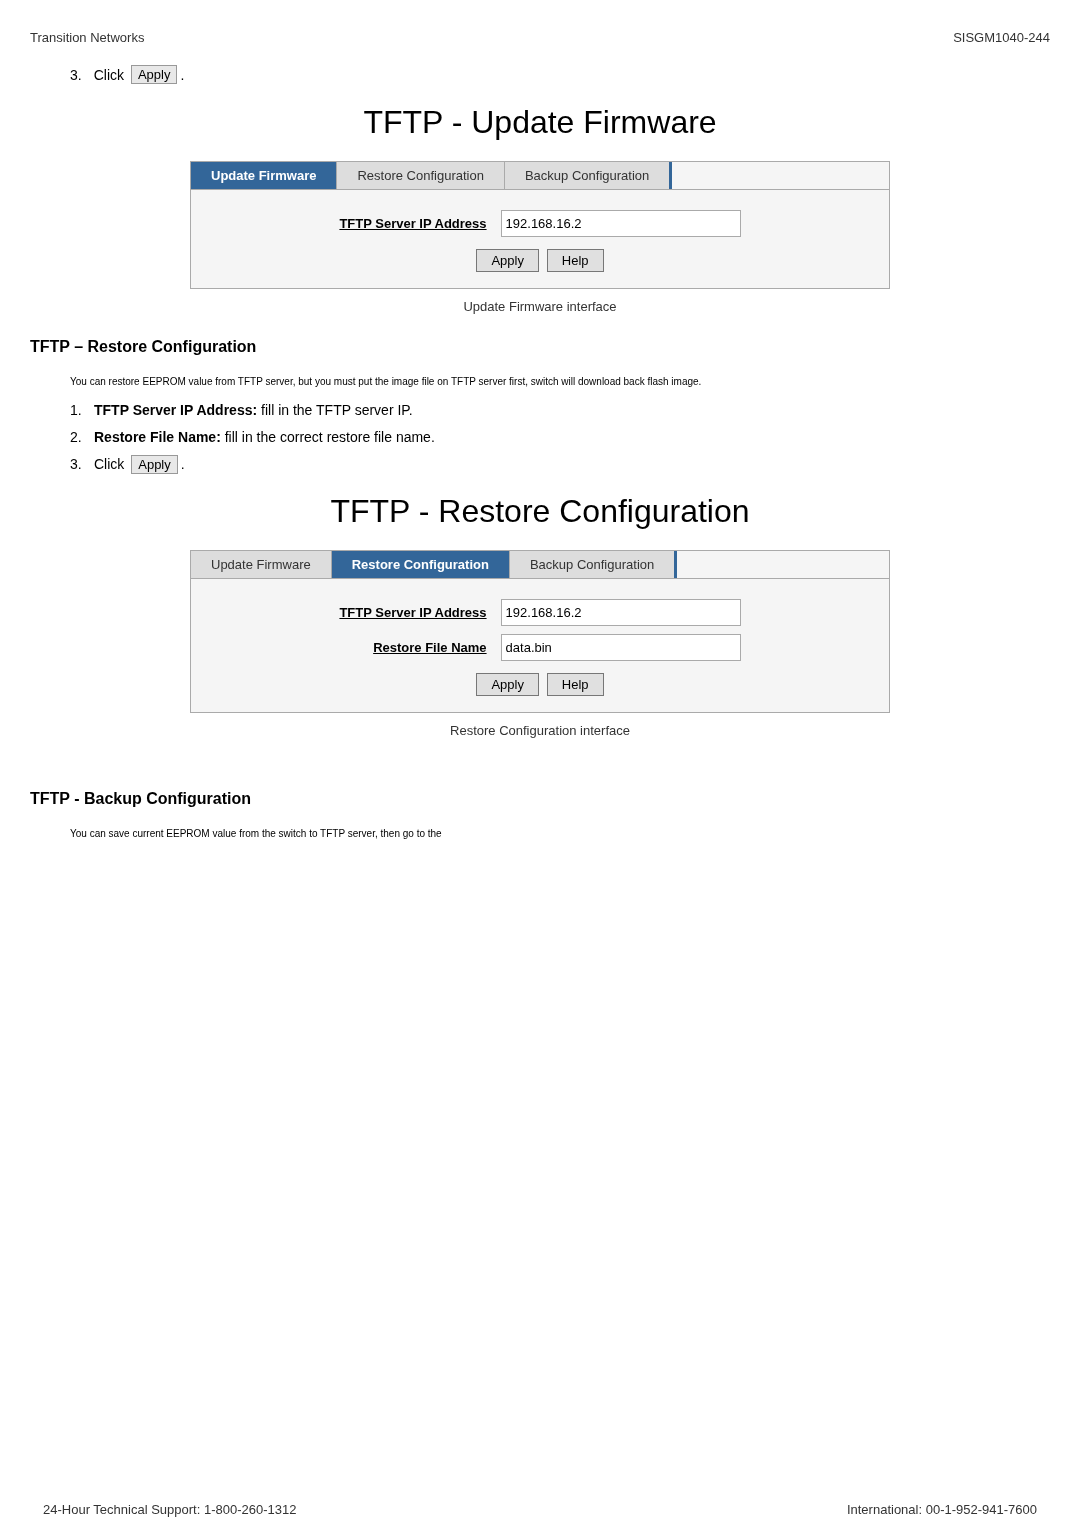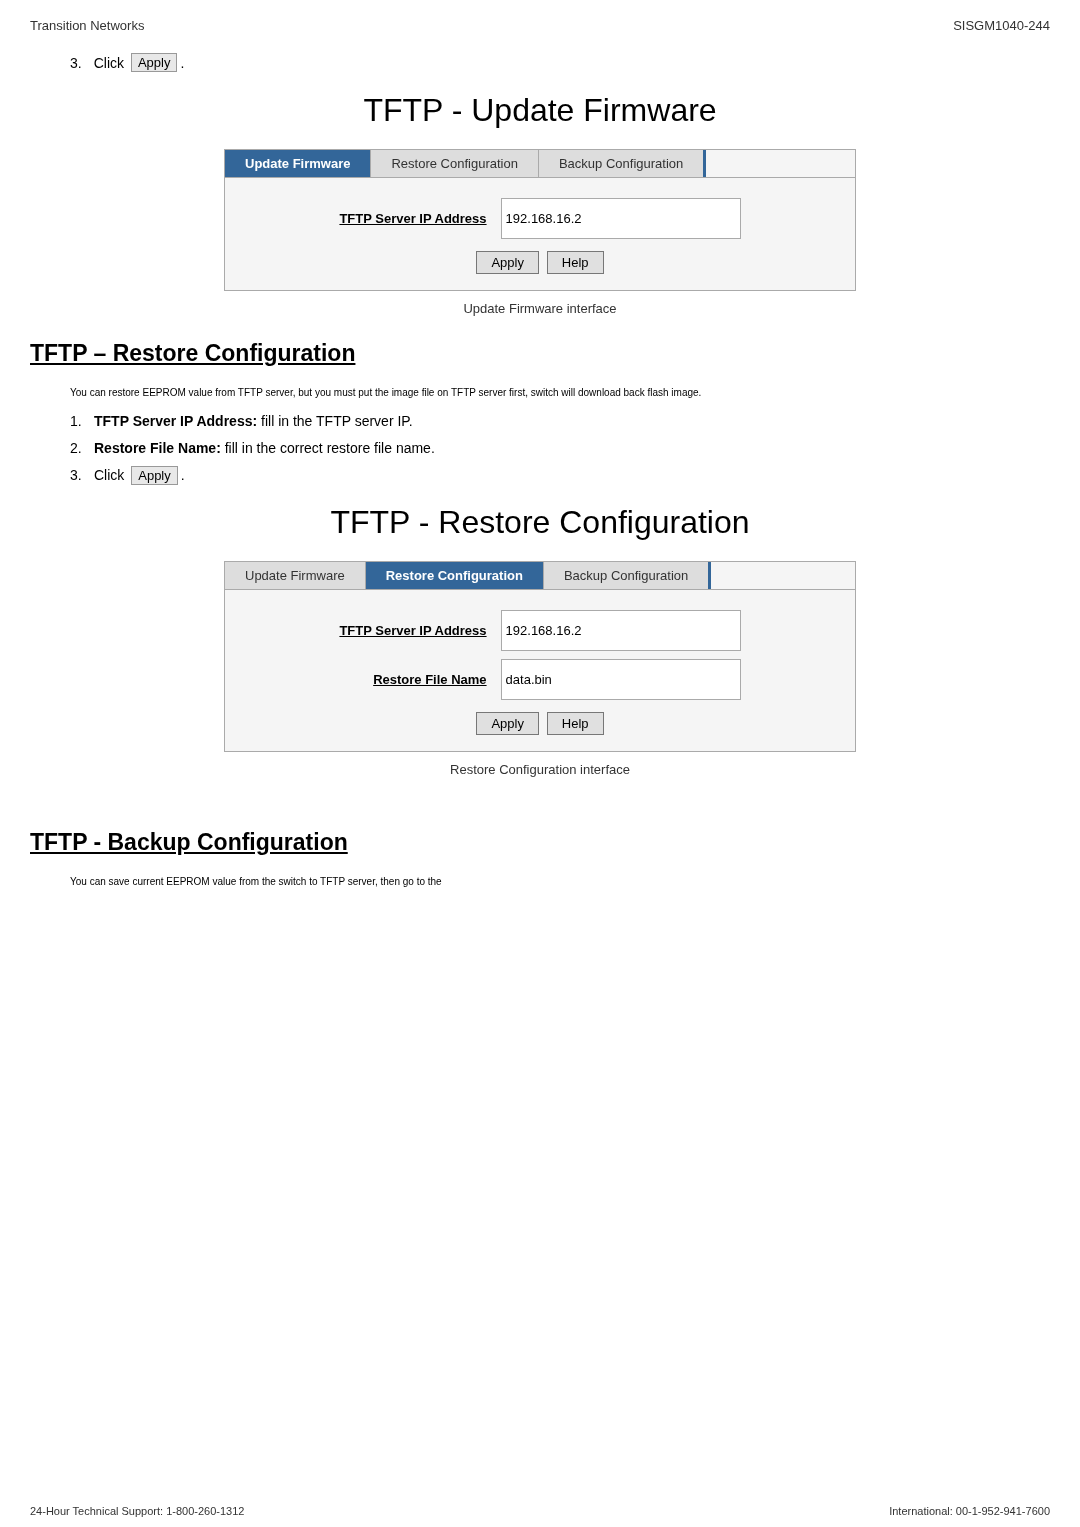--- a/index.html
+++ b/index.html
@@ -11,20 +11,21 @@
       width: 1080px;
       min-height: 1527px;
       position: relative;
     }
     .page-header {
       display: flex;
       justify-content: space-between;
       padding: 18px 30px 10px 30px;
       font-size: 13px;
       color: #333;
+      margin-top: 12px;
     }
     .content {
       padding: 0 30px 40px 30px;
     }
     .step-line {
       display: flex;
       align-items: center;
       margin: 10px 0 20px 40px;
       font-size: 14px;
     }
@@ -44,21 +45,21 @@
       text-align: center;
       font-size: 32px;
       font-weight: normal;
       margin: 18px 0 20px 0;
       font-family: Arial, Helvetica, sans-serif;
     }
     .tab-container {
       border: 1px solid #aaa;
       background: #f5f5f5;
       margin: 0 auto 10px auto;
-      width: 632px;
+      width: 700px;
     }
     .tab-bar {
       display: flex;
       border-bottom: 1px solid #aaa;
     }
     .tab {
       padding: 6px 20px;
       font-size: 13px;
       cursor: pointer;
       border-right: 1px solid #aaa;
@@ -87,21 +88,21 @@
       vertical-align: middle;
     }
     .form-table .label-cell {
       font-weight: bold;
       text-align: right;
       white-space: nowrap;
       padding-right: 8px;
     }
     .form-table input[type="text"] {
       border: 1px solid #aaa;
-      padding: 12px 4px;
+      padding: 5px 4px;
       font-size: 13px;
       width: 240px;
     }
     .btn-row {
       text-align: center;
       margin-top: 8px;
     }
     .form-btn {
       border: 1px solid #777;
       background: #e0e0e0;
@@ -110,24 +111,23 @@
       cursor: pointer;
       margin: 0 2px;
     }
     .caption {
       text-align: center;
       font-size: 13px;
       color: #333;
       margin: 8px 0 16px 0;
     }
     .section-heading {
-      font-size: 23px;
+      font-size: 16px;
       font-weight: bold;
       margin: 24px 0 12px 0;
-      text-decoration: underline;
     }
     .description {
       margin: 18px 0 10px 40px;
       font-size: 10px;
       line-height: 1.6;
     }
     .numbered-list {
       margin: 8px 0 8px 0;
       padding-left: 0;
       list-style: none;
@@ -143,22 +143,22 @@
       min-width: 24px;
       font-size: 14px;
     }
     .page-footer {
       position: absolute;
       bottom: 0;
       left: 0;
       right: 0;
       display: flex;
       justify-content: space-between;
-      padding: 10px 30px;
-      font-size: 11px;
+      padding: 10px 43px;
+      font-size: 13px;
       color: #333;
       border-top: none;
     }
   </style>
 </head>
 <body>
 
 <div class="page-header">
   <span>Transition Networks</span>
   <span>SISGM1040-244</span>

